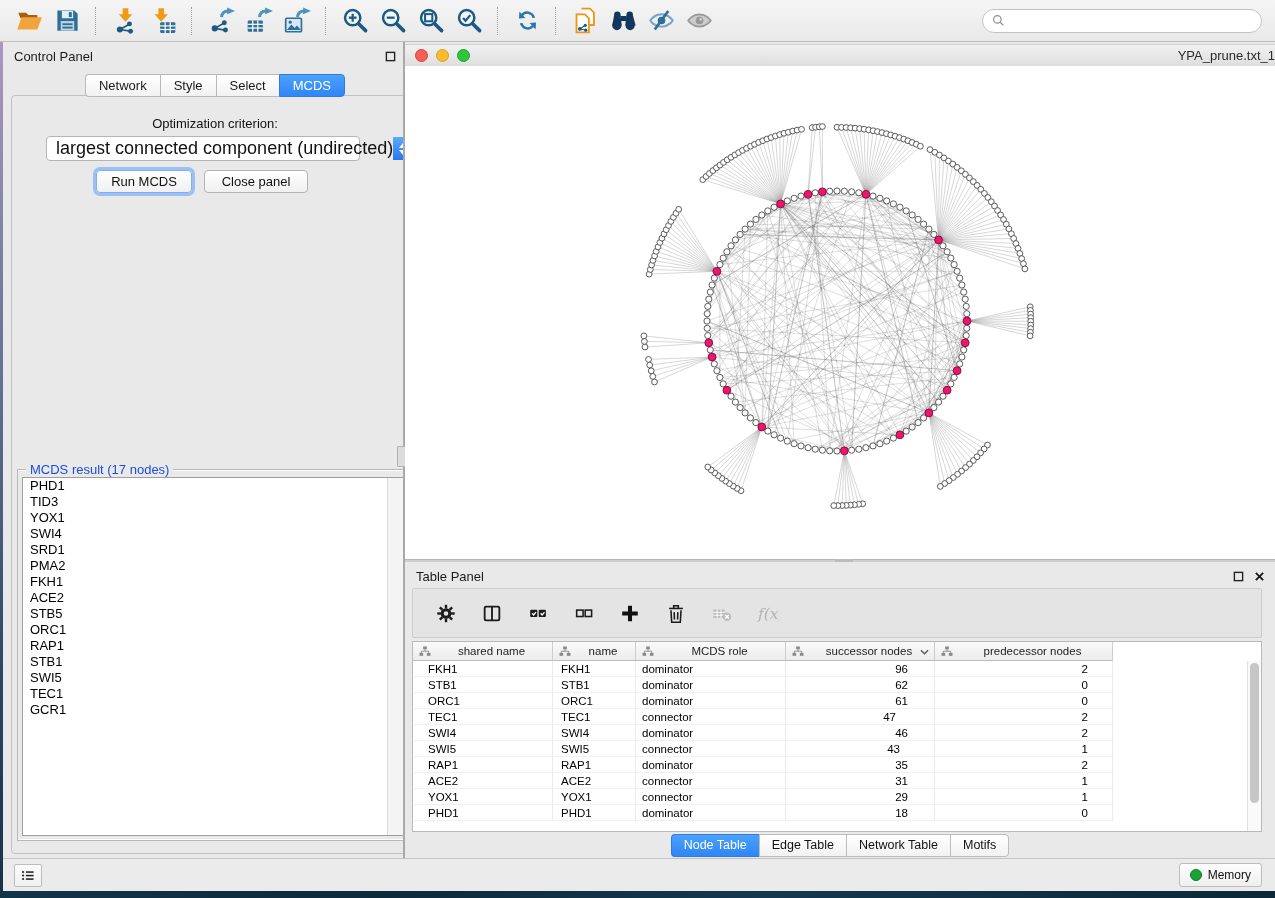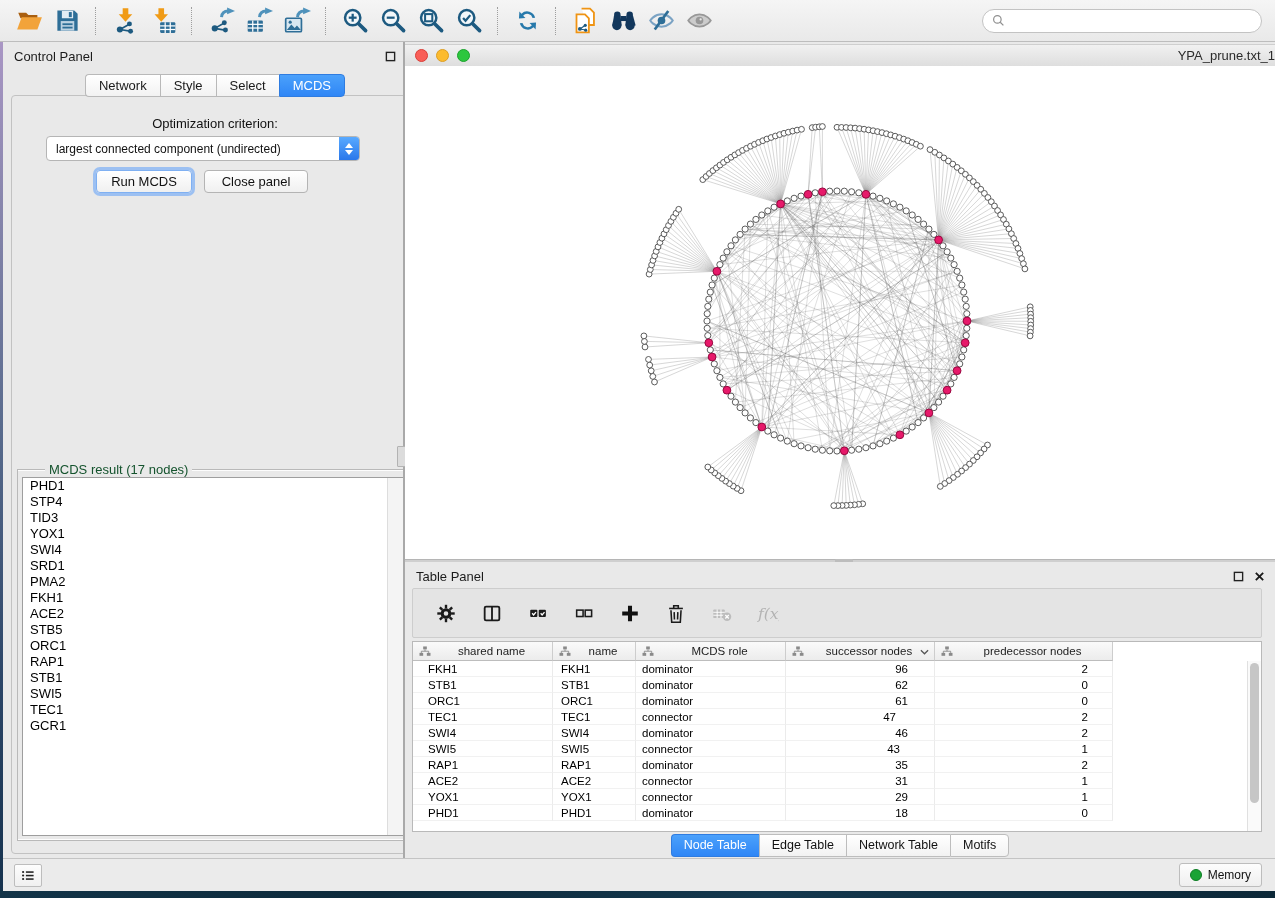--- a/index.html
+++ b/index.html
@@ -40,32 +40,32 @@
   .seg{height:21px;line-height:21px;padding:0 13px;font-size:13px;background:linear-gradient(#ffffff,#f2f2f2);
     border:1px solid #b9b9b9;border-right:none;color:#1a1a1a;}
   .seg:first-child{border-radius:4px 0 0 4px;}
   .seg:last-child{border-right:1px solid #b9b9b9;border-radius:0 4px 4px 0;}
   .seg.sel{background:linear-gradient(#4ba1fb,#2f86f6);color:#fff;border-color:#2f7ce0;}
   .cp-box{position:absolute;left:8px;right:8px;top:53px;bottom:4px;background:#e9e9e9;
     border:1px solid #c2c2c2;border-radius:4px;}
   .opt-label{position:absolute;top:20px;left:0;right:0;text-align:center;font-size:13px;color:#111;}
   .dropdown{position:absolute;left:34px;top:40px;width:312px;height:23px;background:#fff;
     border:1px solid #b5b5b5;border-radius:4px;display:flex;align-items:center;}
-  .dropdown .dd-text{font-size:12px;color:#111;margin-left:9px;flex:1;white-space:nowrap;}
+  .dropdown .dd-text{font-size:18px;color:#111;margin-left:9px;flex:1;white-space:nowrap;}
   .dd-stepper{width:20px;height:23px;margin-right:0;flex:none;border-radius:0 3px 3px 0;
     background:linear-gradient(#59aaff,#2a77ea);display:flex;flex-direction:column;align-items:center;justify-content:center;gap:2px;}
   .dd-up{width:0;height:0;border-left:4px solid transparent;border-right:4px solid transparent;border-bottom:5px solid #fff;}
   .dd-dn{width:0;height:0;border-left:4px solid transparent;border-right:4px solid transparent;border-top:5px solid #fff;}
   .mac-btn{position:absolute;top:74px;height:23px;font:13px "Liberation Sans",sans-serif;color:#111;
     background:linear-gradient(#ffffff,#f0f0f0);border:1px solid #b4b4b4;border-radius:4px;}
   .mac-btn.run{left:84px;width:96px;box-shadow:0 0 0 3px rgba(92,158,250,.55);border-color:#7fb0f2;}
   .mac-btn.closep{left:192px;width:104px;}
   .mcds-group{position:absolute;left:5px;right:9px;top:373px;height:370px;border:1px solid #b9b9b9;
     box-shadow:0 1px 0 #fdfdfd inset, -1px -1px 0 #fdfdfd inset;}
-  .mcds-legend{position:absolute;top:-8px;left:8px;background:#e9e9e9;padding:0 4px;font-size:13px;color:#14532d;margin-left:19px;}
+  .mcds-legend{position:absolute;top:-8px;left:8px;background:#e9e9e9;padding:0 4px;font-size:13px;color:#1d4ed8;}
   .mcds-list{position:absolute;left:4px;right:4px;top:7px;bottom:4px;background:#fff;border:1px solid #9e9e9e;overflow:hidden;}
   .mcds-item{font-size:13px;line-height:16px;padding-left:7px;color:#000;}
   .list-scroll{position:absolute;top:0;bottom:0;right:0;width:15px;background:#f4f4f4;border-left:1px solid #ddd;}
 
   
   .v-divider{position:absolute;left:400px;top:0;width:2px;height:816px;background:#a9a9a9;}
   .v-handle{position:absolute;left:-6px;top:404px;width:7px;height:19px;background:#dcdcdc;
     border:1px solid #b3b3b3;border-radius:1px;}
 
   
@@ -465,21 +465,20 @@
               <span class="dd-dn"></span>
             </span>
         </div>
         <button class="mac-btn run">Run MCDS</button>
         <button class="mac-btn closep">Close panel</button>
         <div class="mcds-group">
           <span class="mcds-legend">MCDS result (17 nodes)</span>
           <div class="mcds-list" id="mcds-list">
 
           <div class="mcds-item">PHD1</div>
-              <div class="mcds-item">STP4</div>
               <div class="mcds-item">TID3</div>
               <div class="mcds-item">YOX1</div>
               <div class="mcds-item">SWI4</div>
               <div class="mcds-item">SRD1</div>
               <div class="mcds-item">PMA2</div>
               <div class="mcds-item">FKH1</div>
               <div class="mcds-item">ACE2</div>
               <div class="mcds-item">STB5</div>
               <div class="mcds-item">ORC1</div>
               <div class="mcds-item">RAP1</div>

